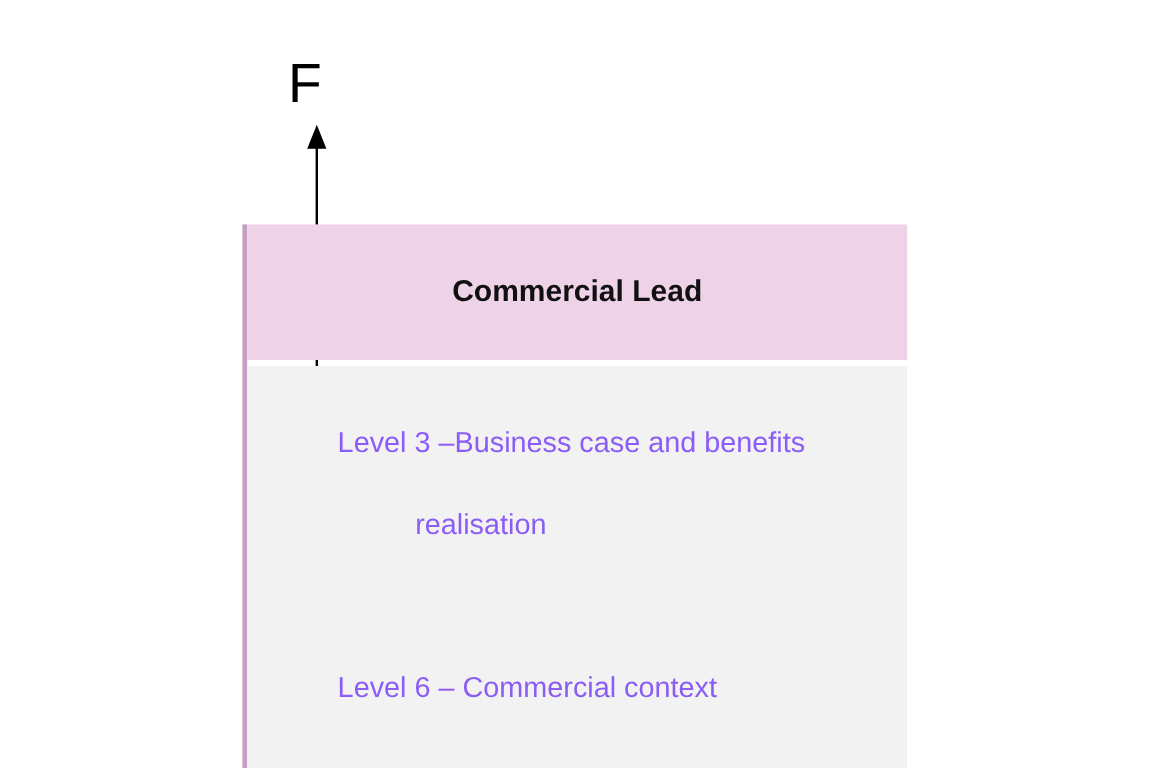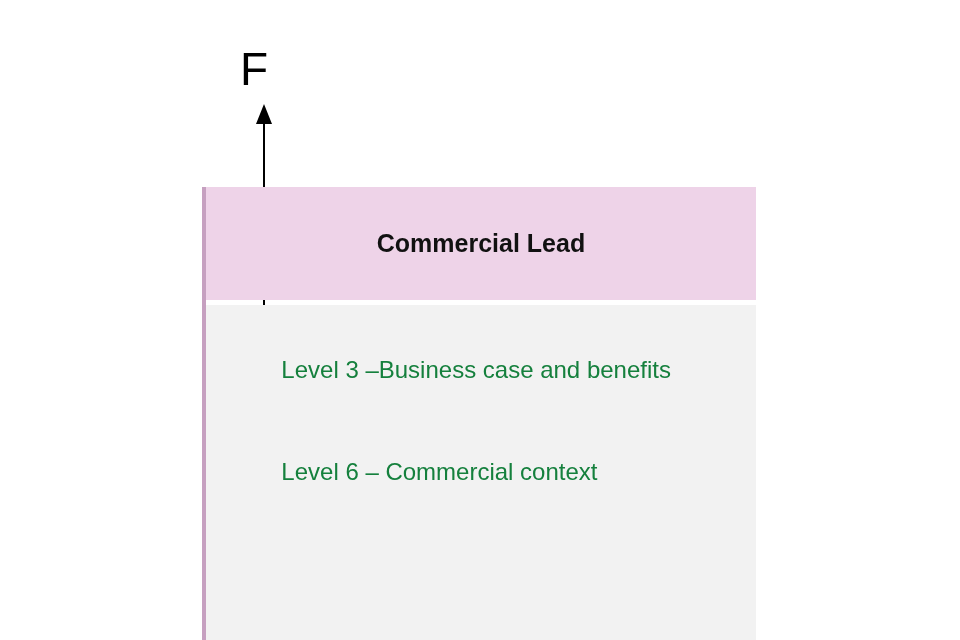--- a/index.html
+++ b/index.html
@@ -101,21 +101,21 @@
     left: 4px;
     top: 118px;
     width: 550px;
     height: 335px;
     background: #f2f2f2;
     box-sizing: border-box;
     padding: 14px 12px 0 22px;
   }
   .skill-line {
     font-size: 24px;
-    color: #15803d;
+    color: #8b5cf6;
     line-height: 34px;
     font-family: "Liberation Sans", sans-serif;
     white-space: pre-wrap;
   }
   .skill-line .cont {
     display: block;
     padding-left: 118px;
   }
 </style>
 </head>
@@ -133,20 +133,21 @@
   <div class="card">
     <div class="card-accent"></div>
 
     <div class="card-header">
       <div class="card-header-title">Commercial Lead</div>
     </div>
 
     <div class="card-body">
       <div class="skill-line">
         <span>Level 3 –Business case and benefits</span>
+        <span class="cont">realisation</span>
       </div>
       <div class="skill-line">
         <span>Level 6 – Commercial context</span>
       </div>
       <div class="skill-line">
         
       </div>
 
     </div>
   </div>

